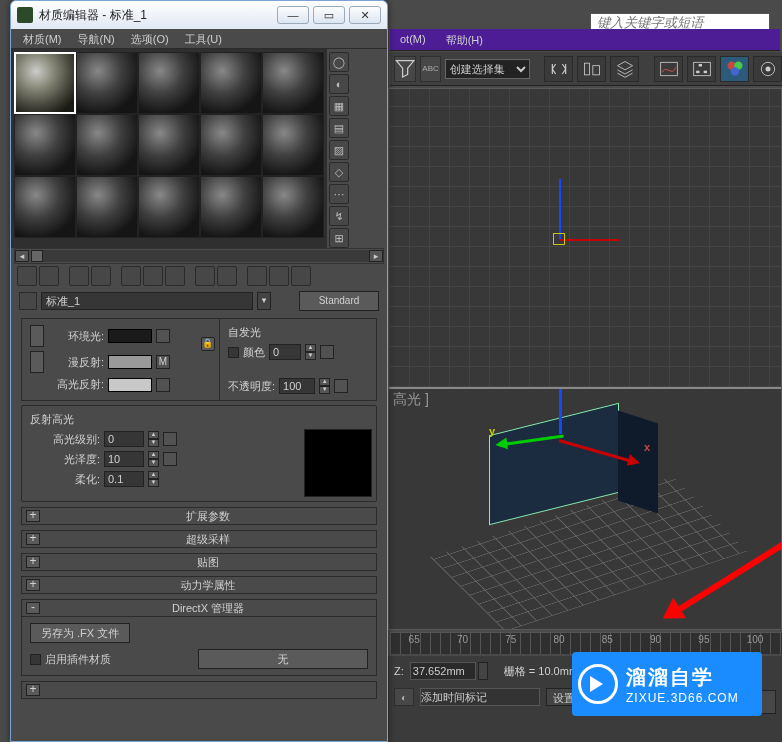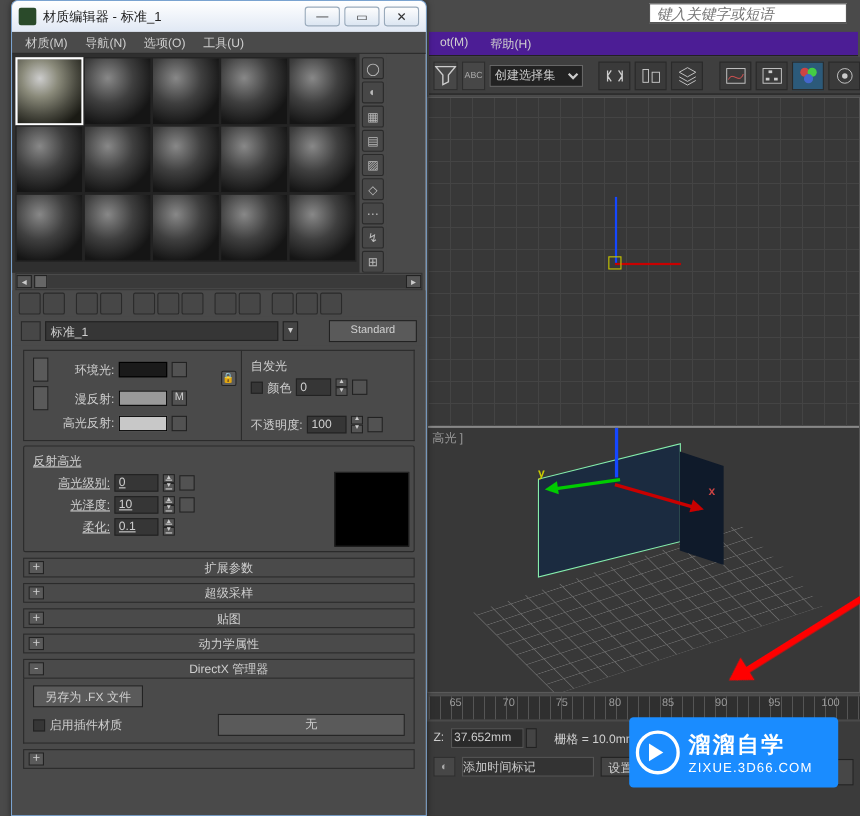--- a/index.html
+++ b/index.html
@@ -1,37 +1,37 @@
 <!DOCTYPE html>
 <html><head>
 <meta charset="utf-8">
 <style>
   * { box-sizing: border-box; margin: 0; padding: 0; font-family: "Microsoft YaHei", SimSun, Arial, sans-serif; }
   body { background: #4a4a4a; width: 782px; height: 742px; overflow: hidden; position: relative; color: #cfcfcf; font-size: 11px; }
 
   
-  .bg-search { position: absolute; left: 590px; top: 3px; width: 180px; height: 18px; background: #fff; border: 1px solid #555; color: #a16207; padding: 1px 6px; font-style: italic; }
+  .bg-search { position: absolute; left: 590px; top: 13px; width: 180px; height: 18px; background: #fff; border: 1px solid #555; color: #a16207; padding: 1px 6px; font-style: italic; }
   .bg-menubar { position: absolute; left: 390px; top: 29px; height: 22px; background: #4c1d95; display: flex; width: 390px; border-bottom: 1px solid #222;}
   .bg-menubar span { padding: 4px 10px 2px 10px; color: #cfcfcf; }
   .bg-toolbar { position: absolute; left: 390px; top: 52px; height: 34px; width: 392px; background: #3f3f3f; display: flex; align-items: center; gap: 4px; padding-left: 4px; border-bottom: 1px solid #222;}
   .bg-select { background: #222; color: #ccc; border: 1px solid #666; height: 20px; width: 100px; font-size: 11px;}
   .bg-iconbtn { width: 26px; height: 26px; background: #474747; border: 1px solid #2e2e2e; display: flex; align-items: center; justify-content: center; color: #aaa; font-size: 10px;}
   .bg-snapbtn { width: 34px; height: 26px; background: #3a3a3a; border: 1px solid #2a2a2a; display: flex; align-items: center; justify-content: center; color:#ddd; }
   .bg-snapbtn svg{width:20px;height:20px;}
   .viewport { position: absolute; left: 388px; top: 88px; width: 394px; height: 542px; background: #383838; border: 1px solid #5a5a5a; overflow:hidden;}
   .view-top { height: 300px; border-bottom: 2px solid #888; position:relative;}
   .view-top::before { content:""; position:absolute; inset:0; background-image:
     repeating-linear-gradient(0deg,#444 0,#444 1px,transparent 1px,transparent 20px),
     repeating-linear-gradient(90deg,#444 0,#444 1px,transparent 1px,transparent 20px); }
   .axis-top { position:absolute; left:170px; top:90px;}
   .axisT-y{position:absolute;width:2px;height:60px;background:#1447ff;left:0;top:0;}
   .axisT-x{position:absolute;width:60px;height:2px;background:#c90000;left:0;top:60px;}
   .axisT-box{position:absolute;width:12px;height:12px;border:1px solid #c8c800;left:-6px;top:54px;}
   .view-bot { height: 242px; position:relative; overflow:hidden;}
-  .view-label{position:absolute;left:4px;top:2px;color:#999;font-size:11px;}
+  .view-label{position:absolute;left:4px;top:2px;color:#999;font-size:14px;}
   .grid3d { position:absolute; left:60px; top:90px; width:280px; height:150px; transform: rotateX(55deg) rotateZ(-30deg); background-image:
     repeating-linear-gradient(0deg,#666 0,#666 1px,transparent 1px,transparent 18px),
     repeating-linear-gradient(90deg,#666 0,#666 1px,transparent 1px,transparent 18px);}
   .box3d{position:absolute;left:100px;top:30px;width:130px;height:90px;background:#1b2b40;transform:skewY(-14deg);border:1px solid #8ea;}
   .box3d::after{content:"";position:absolute;right:-40px;top:18px;width:40px;height:90px;background:#0f1a2a;transform:skewY(30deg);}
   .gizmo-z{position:absolute;left:170px;top:-25px;width:3px;height:70px;background:#1447ff;}
   .gizmo-z::before{content:"";position:absolute;left:-5px;top:-10px;border:6px solid transparent;border-bottom:12px solid #1447ff;}
   .gizmo-x{position:absolute;left:170px;top:50px;width:80px;height:3px;background:#c90000;transform:rotate(16deg);transform-origin:left;}
   .gizmo-x::before{content:"";position:absolute;right:-10px;top:-5px;border:6px solid transparent;border-left:12px solid #c90000;}
   .gizmo-y{position:absolute;left:110px;top:50px;width:65px;height:3px;background:#0c0;transform:rotate(-8deg);}
@@ -364,21 +364,21 @@
             <input class="spin" style="width: 36px;" value="100">
             <div class="spinbtns">
                 <div>▲</div>
                 <div>▼</div>
               </div>
             <div class="mapbtn"></div>
           </div>
         </div>
       </div>
 
-      <div class="group" style="padding:4px 4px;text-decoration:underline;">
+      <div class="group" style="padding:4px 4px;">
         <div class="group-title">反射高光</div>
         <div style="display:flex;">
           <div style="flex:1">
             <div class="row">
               <span class="lbl" style="width:70px">高光级别:</span>
               <input class="spin" value="0" style="">
               <div class="spinbtns">
                   <div>▲</div>
                   <div>▼</div>
                 </div>

